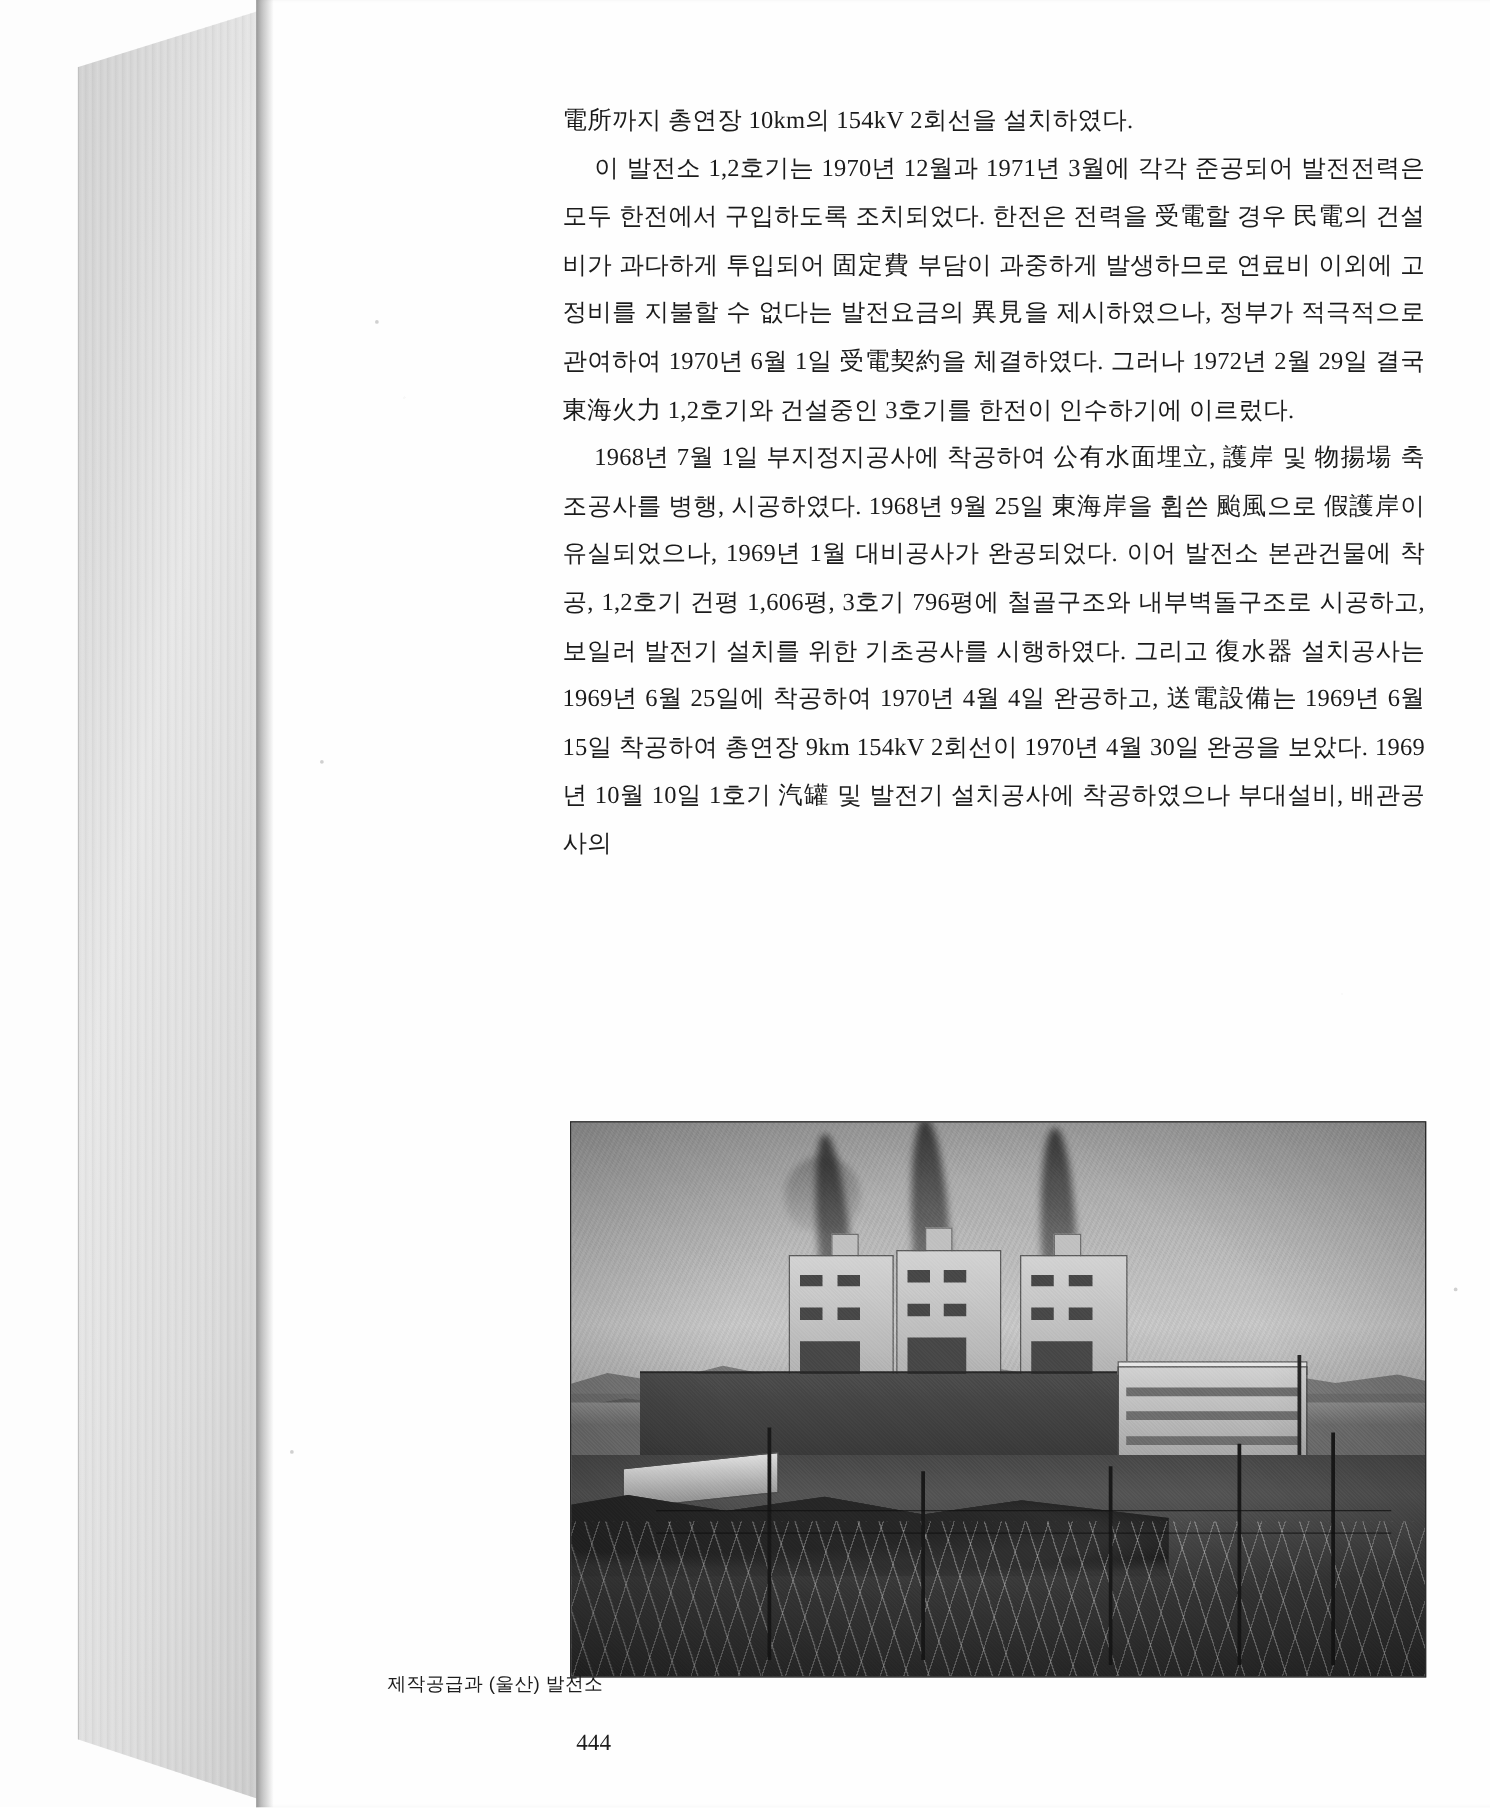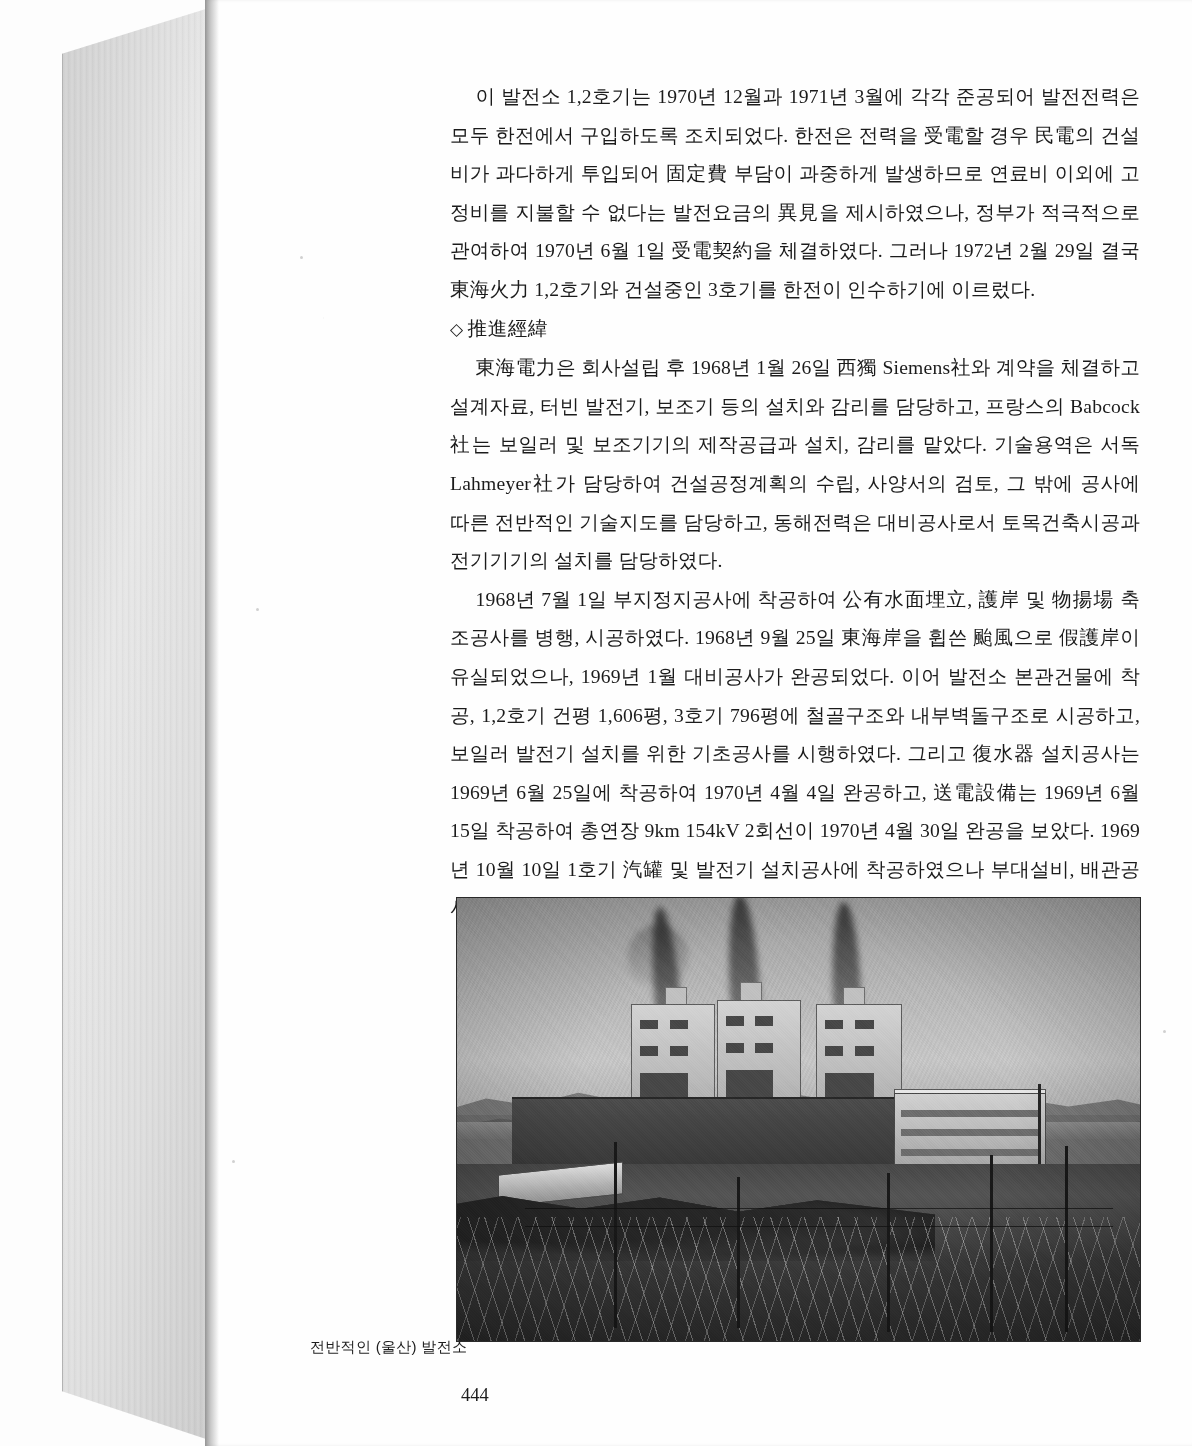--- a/index.html
+++ b/index.html
@@ -347,28 +347,25 @@
   </div>
   <div class="gutter-shadow"></div>
 
   <div class="speck" style="left:300px; top:256px; width:3px; height:3px;"></div>
   <div class="speck" style="left:256px; top:608px; width:3px; height:3px;"></div>
   <div class="speck" style="left:232px; top:1160px; width:3px; height:3px;"></div>
   <div class="speck" style="left:1163px; top:1030px; width:3px; height:3px;"></div>
 
   <div class="text-block">
 
+    <p class="para cont">電所까지 총연장 10km의 154kV 2회선을 설치하였다.</p>
 
     <p class="para indent">이 발전소 1,2호기는 1970년 12월과 1971년 3월에 각각 준공되어 발전전력은 모두 한전에서 구입하도록 조치되었다. 한전은 전력을 受電할 경우 民電의 건설비가 과다하게 투입되어 固定費 부담이 과중하게 발생하므로 연료비 이외에 고정비를 지불할 수 없다는 발전요금의 異見을 제시하였으나, 정부가 적극적으로 관여하여 1970년 6월 1일 受電契約을 체결하였다. 그러나 1972년 2월 29일 결국 東海火力 1,2호기와 건설중인 3호기를 한전이 인수하기에 이르렀다.</p>
 
-    <p class="heading-line">
-      <span class="diamond">◇</span><span>推進經緯</span>
-    </p>
-
-    <p class="para indent">東海電力은 회사설립 후 1968년 1월 26일 西獨 Siemens社와 계약을 체결하고 설계자료, 터빈 발전기, 보조기 등의 설치와 감리를 담당하고, 프랑스의 Babcock社는 보일러 및 보조기기의 제작공급과 설치, 감리를 맡았다. 기술용역은 서독 Lahmeyer社가 담당하여 건설공정계획의 수립, 사양서의 검토, 그 밖에 공사에 따른 전반적인 기술지도를 담당하고, 동해전력은 대비공사로서 토목건축시공과 전기기기의 설치를 담당하였다.</p>
+
 
     <p class="para indent">1968년 7월 1일 부지정지공사에 착공하여 公有水面埋立, 護岸 및 物揚場 축조공사를 병행, 시공하였다. 1968년 9월 25일 東海岸을 휩쓴 颱風으로 假護岸이 유실되었으나, 1969년 1월 대비공사가 완공되었다. 이어 발전소 본관건물에 착공, 1,2호기 건평 1,606평, 3호기 796평에 철골구조와 내부벽돌구조로 시공하고, 보일러 발전기 설치를 위한 기초공사를 시행하였다. 그리고 復水器 설치공사는 1969년 6월 25일에 착공하여 1970년 4월 4일 완공하고, 送電設備는 1969년 6월 15일 착공하여 총연장 9km 154kV 2회선이 1970년 4월 30일 완공을 보았다. 1969년 10월 10일 1호기 汽罐 및 발전기 설치공사에 착공하였으나 부대설비, 배관공사의</p>
   </div>
 
   <div class="photo-wrap">
     <div class="photo">
       <div class="sky"></div>
       <div class="sky-grain"></div>
 
       <div class="plume pw"></div>
@@ -426,17 +423,17 @@
       <div class="pole v4"></div>
       <div class="pole v5"></div>
       <div class="wire"></div>
       <div class="wire w2"></div>
 
       <div class="photo-noise"></div>
       <div class="photo-vignette"></div>
     </div>
   </div>
 
-  <div class="caption">전반적인 (울산) 발전소</div>
+  <div class="caption">제작공급과 (울산) 발전소</div>
 
   <div class="folio">444</div>
 
 </div>
 
 </body></html>

